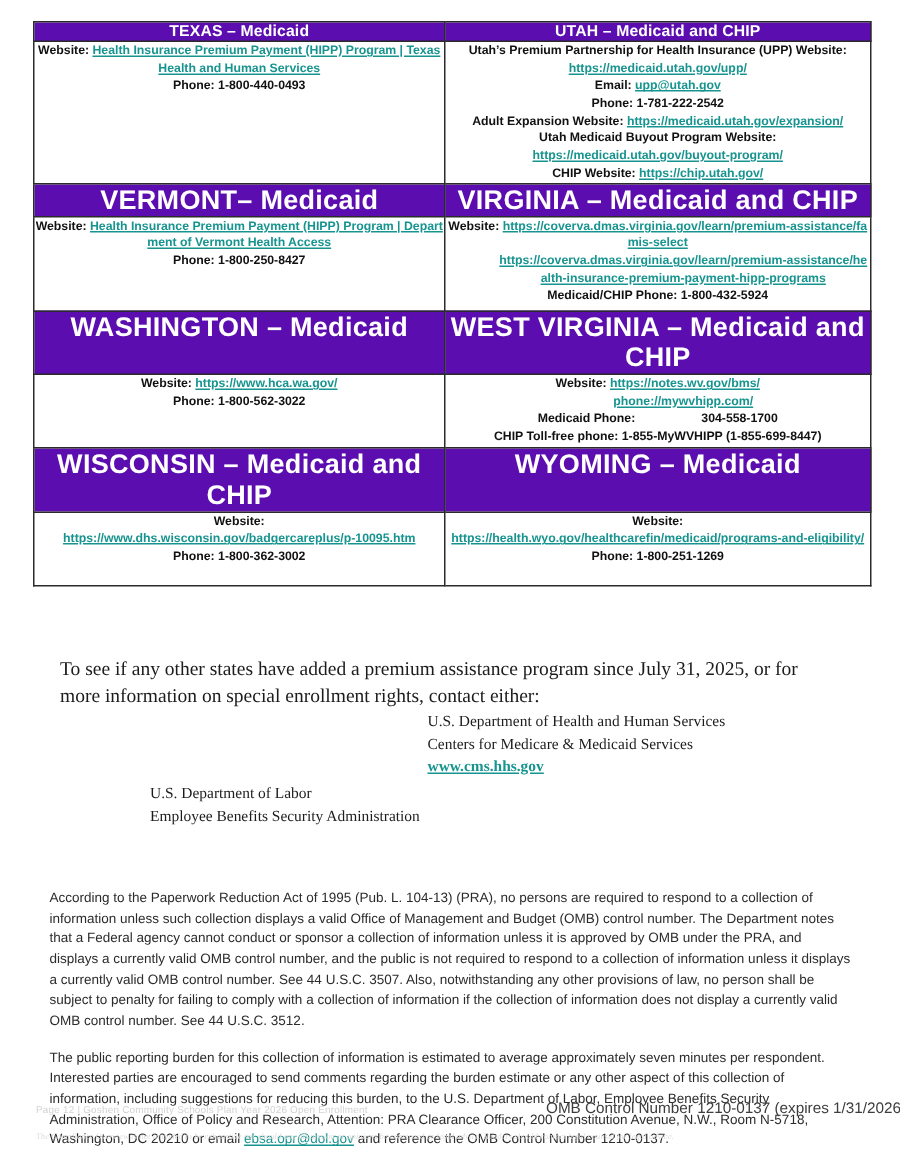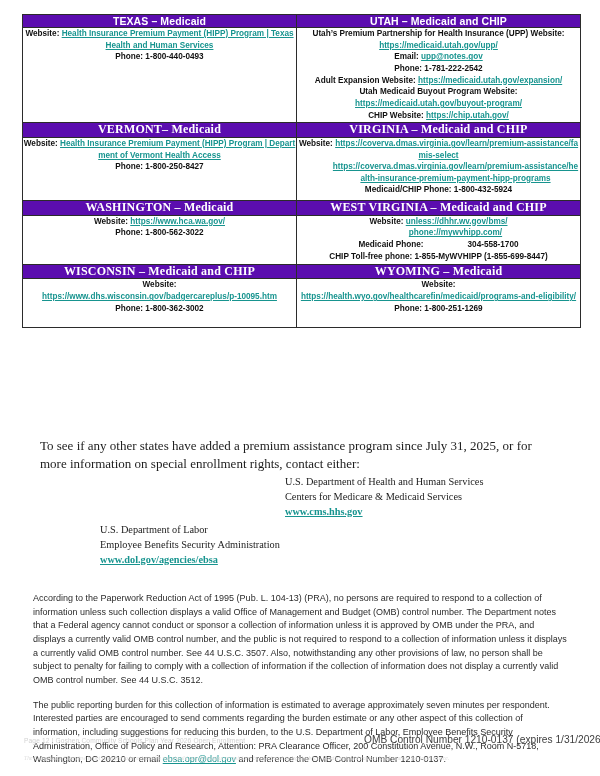--- a/index.html
+++ b/index.html
@@ -46,22 +46,22 @@
     font-weight: bold;
     padding: 4px 4px 5px 4px;
     line-height: 1.15;
   }
   .hdr-sans {
     font-family: "Liberation Sans", sans-serif;
     font-size: 10.5px;
     letter-spacing: 0.1px;
   }
   .hdr-serif {
-    font-family: Liberation Serif, serif;
-    font-size: 12px;
+    font-family: Liberation Sans, sans-serif;
+    font-size: 18px;
     letter-spacing: 0.2px;
   }
   .body-cell {
     padding: 5px 6px 6px 6px;
     font-family: "Liberation Sans", sans-serif;
     font-size: 8.2px;
     line-height: 1.42;
     font-weight: bold;
     color: #111111;
   }
@@ -183,21 +183,21 @@
       </tr>
 
       <tr>
         <td class="body-cell" style="height:94px;">
           <span class="ln"><span class="lbl">Website:  </span><a class="lnk" href="#">Health Insurance Premium Payment (HIPP) Program | Texas Health and Human Services</a></span>
           <span class="ln">Phone: 1-800-440-0493</span>
         </td>
         <td class="body-cell">
           <span class="ln">Utah’s Premium Partnership for Health Insurance (UPP) Website:</span>
           <span class="ln"><a class="lnk" href="#">https://medicaid.utah.gov/upp/</a></span>
-          <span class="ln"><span class="lbl">Email: </span><a class="lnk" href="#">upp@notes.gov</a></span>
+          <span class="ln"><span class="lbl">Email: </span><a class="lnk" href="#">upp@utah.gov</a></span>
           <span class="ln">Phone: 1-781-222-2542</span>
           <span class="ln"><span class="lbl">Adult Expansion Website: </span><a class="lnk" href="#">https://medicaid.utah.gov/expansion/</a></span>
           <span class="ln">Utah Medicaid Buyout Program Website:</span>
           <span class="ln"><a class="lnk" href="#">https://medicaid.utah.gov/buyout-program/</a></span>
           <span class="ln"><span class="lbl">CHIP Website: </span><a class="lnk" href="#">https://chip.utah.gov/</a></span>
         </td>
       </tr>
 
       <tr>
         <td class="hdr-cell hdr-serif">VERMONT– Medicaid</td>
@@ -220,21 +220,21 @@
         <td class="hdr-cell hdr-serif">WASHINGTON – Medicaid</td>
         <td class="hdr-cell hdr-serif">WEST VIRGINIA – Medicaid and CHIP</td>
       </tr>
 
       <tr>
         <td class="body-cell" style="height:48px;">
           <span class="ln"><span class="lbl">Website: </span><a class="lnk" href="#">https://www.hca.wa.gov/</a></span>
           <span class="ln">Phone: 1-800-562-3022</span>
         </td>
         <td class="body-cell">
-          <span class="ln"><span class="lbl">Website: </span><a class="lnk" href="#">unless://dhhr.wv.gov/bms/</a></span>
+          <span class="ln"><span class="lbl">Website: </span><a class="lnk" href="#">https://notes.wv.gov/bms/</a></span>
           <span class="ln indent"><a class="lnk" href="#">phone://mywvhipp.com/</a></span>
           <span class="ln"><span class="lbl">Medicaid Phone:</span><span class="gapcol"></span><span class="lbl">304-558-1700</span></span>
           <span class="ln">CHIP Toll-free phone: 1-855-MyWVHIPP (1-855-699-8447)</span>
         </td>
       </tr>
 
       <tr>
         <td class="hdr-cell hdr-serif">WISCONSIN – Medicaid and CHIP</td>
         <td class="hdr-cell hdr-serif">WYOMING – Medicaid</td>
       </tr>
@@ -256,21 +256,20 @@
   </table>
 
   <div class="serif-block">
     <p>To see if any other states have added a premium assistance program since July 31, 2025, or for more information on special enrollment rights, contact either:</p>
   </div>
 
   <div class="contacts">
     <div class="col-a">
       <span class="ln">U.S.  Department of Labor</span>
       <span class="ln">Employee Benefits Security Administration</span>
-      <span class="ln"><a class="serif-lnk" href="#">www.dol.gov/agencies/ebsa</a></span>
     </div>
     <div class="col-b">
       <span class="ln">U.S.  Department of Health and Human Services</span>
       <span class="ln">Centers for Medicare &amp; Medicaid Services</span>
       <span class="ln"><a class="serif-lnk" href="#">www.cms.hhs.gov</a></span>
     </div>
   </div>
 
 
   <div class="pra-body">

